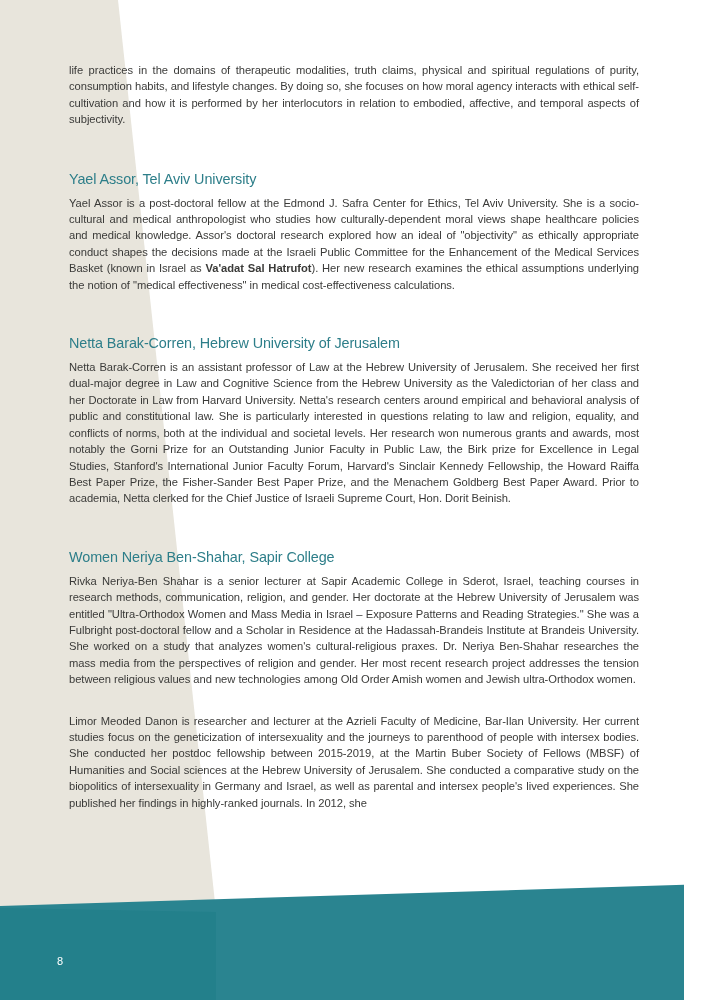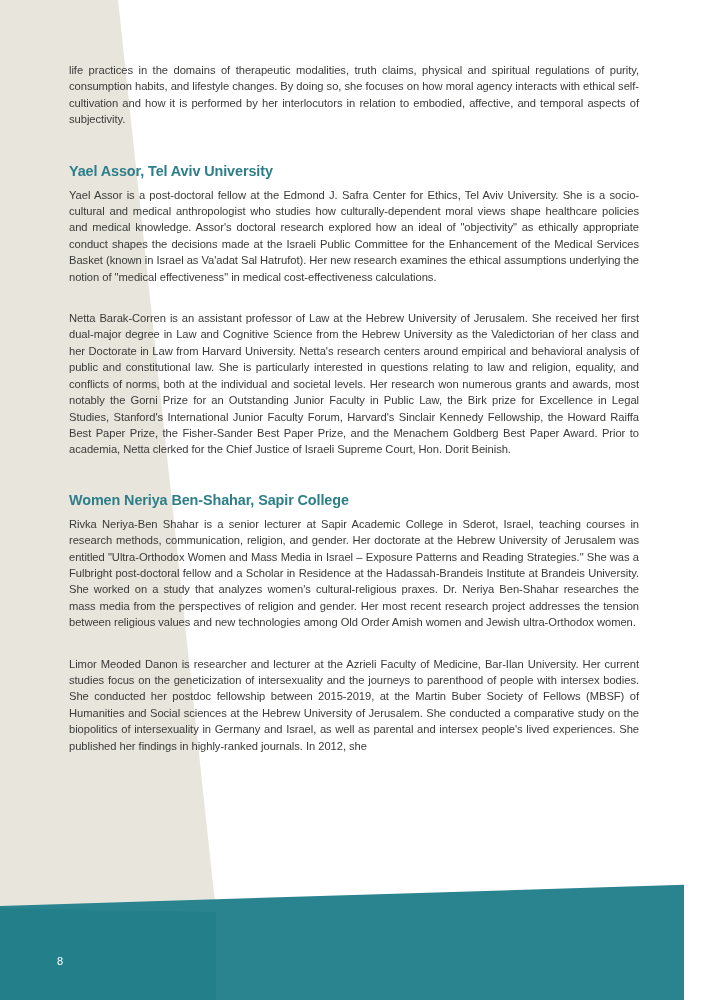--- a/index.html
+++ b/index.html
@@ -37,39 +37,39 @@
   
   .content {
     position: absolute;
     left: 69px;
     top: 62px;
     width: 570px;
   }
   h2.section-heading {
     font-size: 14.4px;
     line-height: 1.25;
-    font-weight: bold;
+    font-weight: normal;
     color: #2d7e89;
-    margin: 8px 0 7px 0;
+    margin: 16px 0 7px 0;
     letter-spacing: -0.1px;
   }
   p.body-text {
     font-size: 11.2px;
     line-height: 16.4px;
     color: #3a3a38;
     margin: 0;
     text-align: justify;
     letter-spacing: -0.05px;
   }
   .block {
     margin-bottom: 0;
   }
   .gap-lg { height: 26px; }
   .gap-md { height: 25px; }
-  b.inline-bold { font-weight: normal; }
+  b.inline-bold { font-weight: bold; }
   
   .page-number {
     position: absolute;
     left: 57px;
     top: 955px;
     font-size: 11px;
     color: #ffffff;
     letter-spacing: 0.2px;
   }
 </style>
@@ -98,20 +98,21 @@
     <div class="gap-lg"></div>
 
     <div class="block">
       <h2 class="section-heading">Yael Assor, Tel Aviv University</h2>
       <p class="body-text"><span>Yael Assor is a post-doctoral fellow at the Edmond J. Safra Center for Ethics, Tel Aviv University. She is a socio-cultural and medical anthropologist who studies how culturally-dependent moral views shape healthcare policies and medical knowledge. Assor's doctoral research explored how an ideal of "objectivity" as ethically appropriate conduct shapes the decisions made at the Israeli Public Committee for the Enhancement of the Medical Services Basket (known in Israel as </span><b class="inline-bold">Va'adat Sal Hatrufot</b><span>). Her new research examines the ethical assumptions underlying the notion of "medical effectiveness" in medical cost-effectiveness calculations.</span></p>
     </div>
 
     <div class="gap-md"></div>
 
     <div class="block">
+      <h2 class="section-heading">Netta Barak-Corren, Hebrew University of Jerusalem</h2>
       <p class="body-text">Netta Barak-Corren is an assistant professor of Law at the Hebrew University of Jerusalem.   She received her first dual-major degree in Law and Cognitive Science from the Hebrew University as the Valedictorian of her class and her Doctorate in Law from Harvard University. Netta's research centers around empirical and behavioral analysis of public and constitutional law. She is particularly interested in questions relating to law and religion, equality, and conflicts of norms, both at the individual and societal levels.  Her research won numerous grants and awards, most notably the Gorni Prize for an Outstanding Junior Faculty in Public Law, the Birk prize for Excellence in Legal Studies, Stanford's International Junior Faculty Forum, Harvard's Sinclair Kennedy Fellowship, the Howard Raiffa Best Paper Prize, the Fisher-Sander Best Paper Prize, and the Menachem Goldberg Best Paper Award. Prior to academia, Netta clerked for the Chief Justice of Israeli Supreme Court, Hon. Dorit Beinish.</p>
     </div>
 
     <div class="gap-md"></div>
 
     <div class="block">
       <h2 class="section-heading">Women Neriya Ben-Shahar, Sapir College</h2>
       <p class="body-text">Rivka Neriya-Ben Shahar is a senior lecturer at Sapir Academic College in Sderot, Israel, teaching courses in research methods, communication, religion, and gender. Her doctorate at the Hebrew University of Jerusalem was entitled "Ultra-Orthodox Women and Mass Media in Israel – Exposure Patterns and Reading Strategies." She was a Fulbright post-doctoral fellow and a Scholar in Residence at the Hadassah-Brandeis Institute at Brandeis University. She worked on a study that analyzes women's cultural-religious praxes. Dr. Neriya Ben-Shahar researches the mass media from the perspectives of religion and gender. Her most recent research project addresses the tension between religious values and new technologies among Old Order Amish women and Jewish ultra-Orthodox women.</p>
     </div>
 

